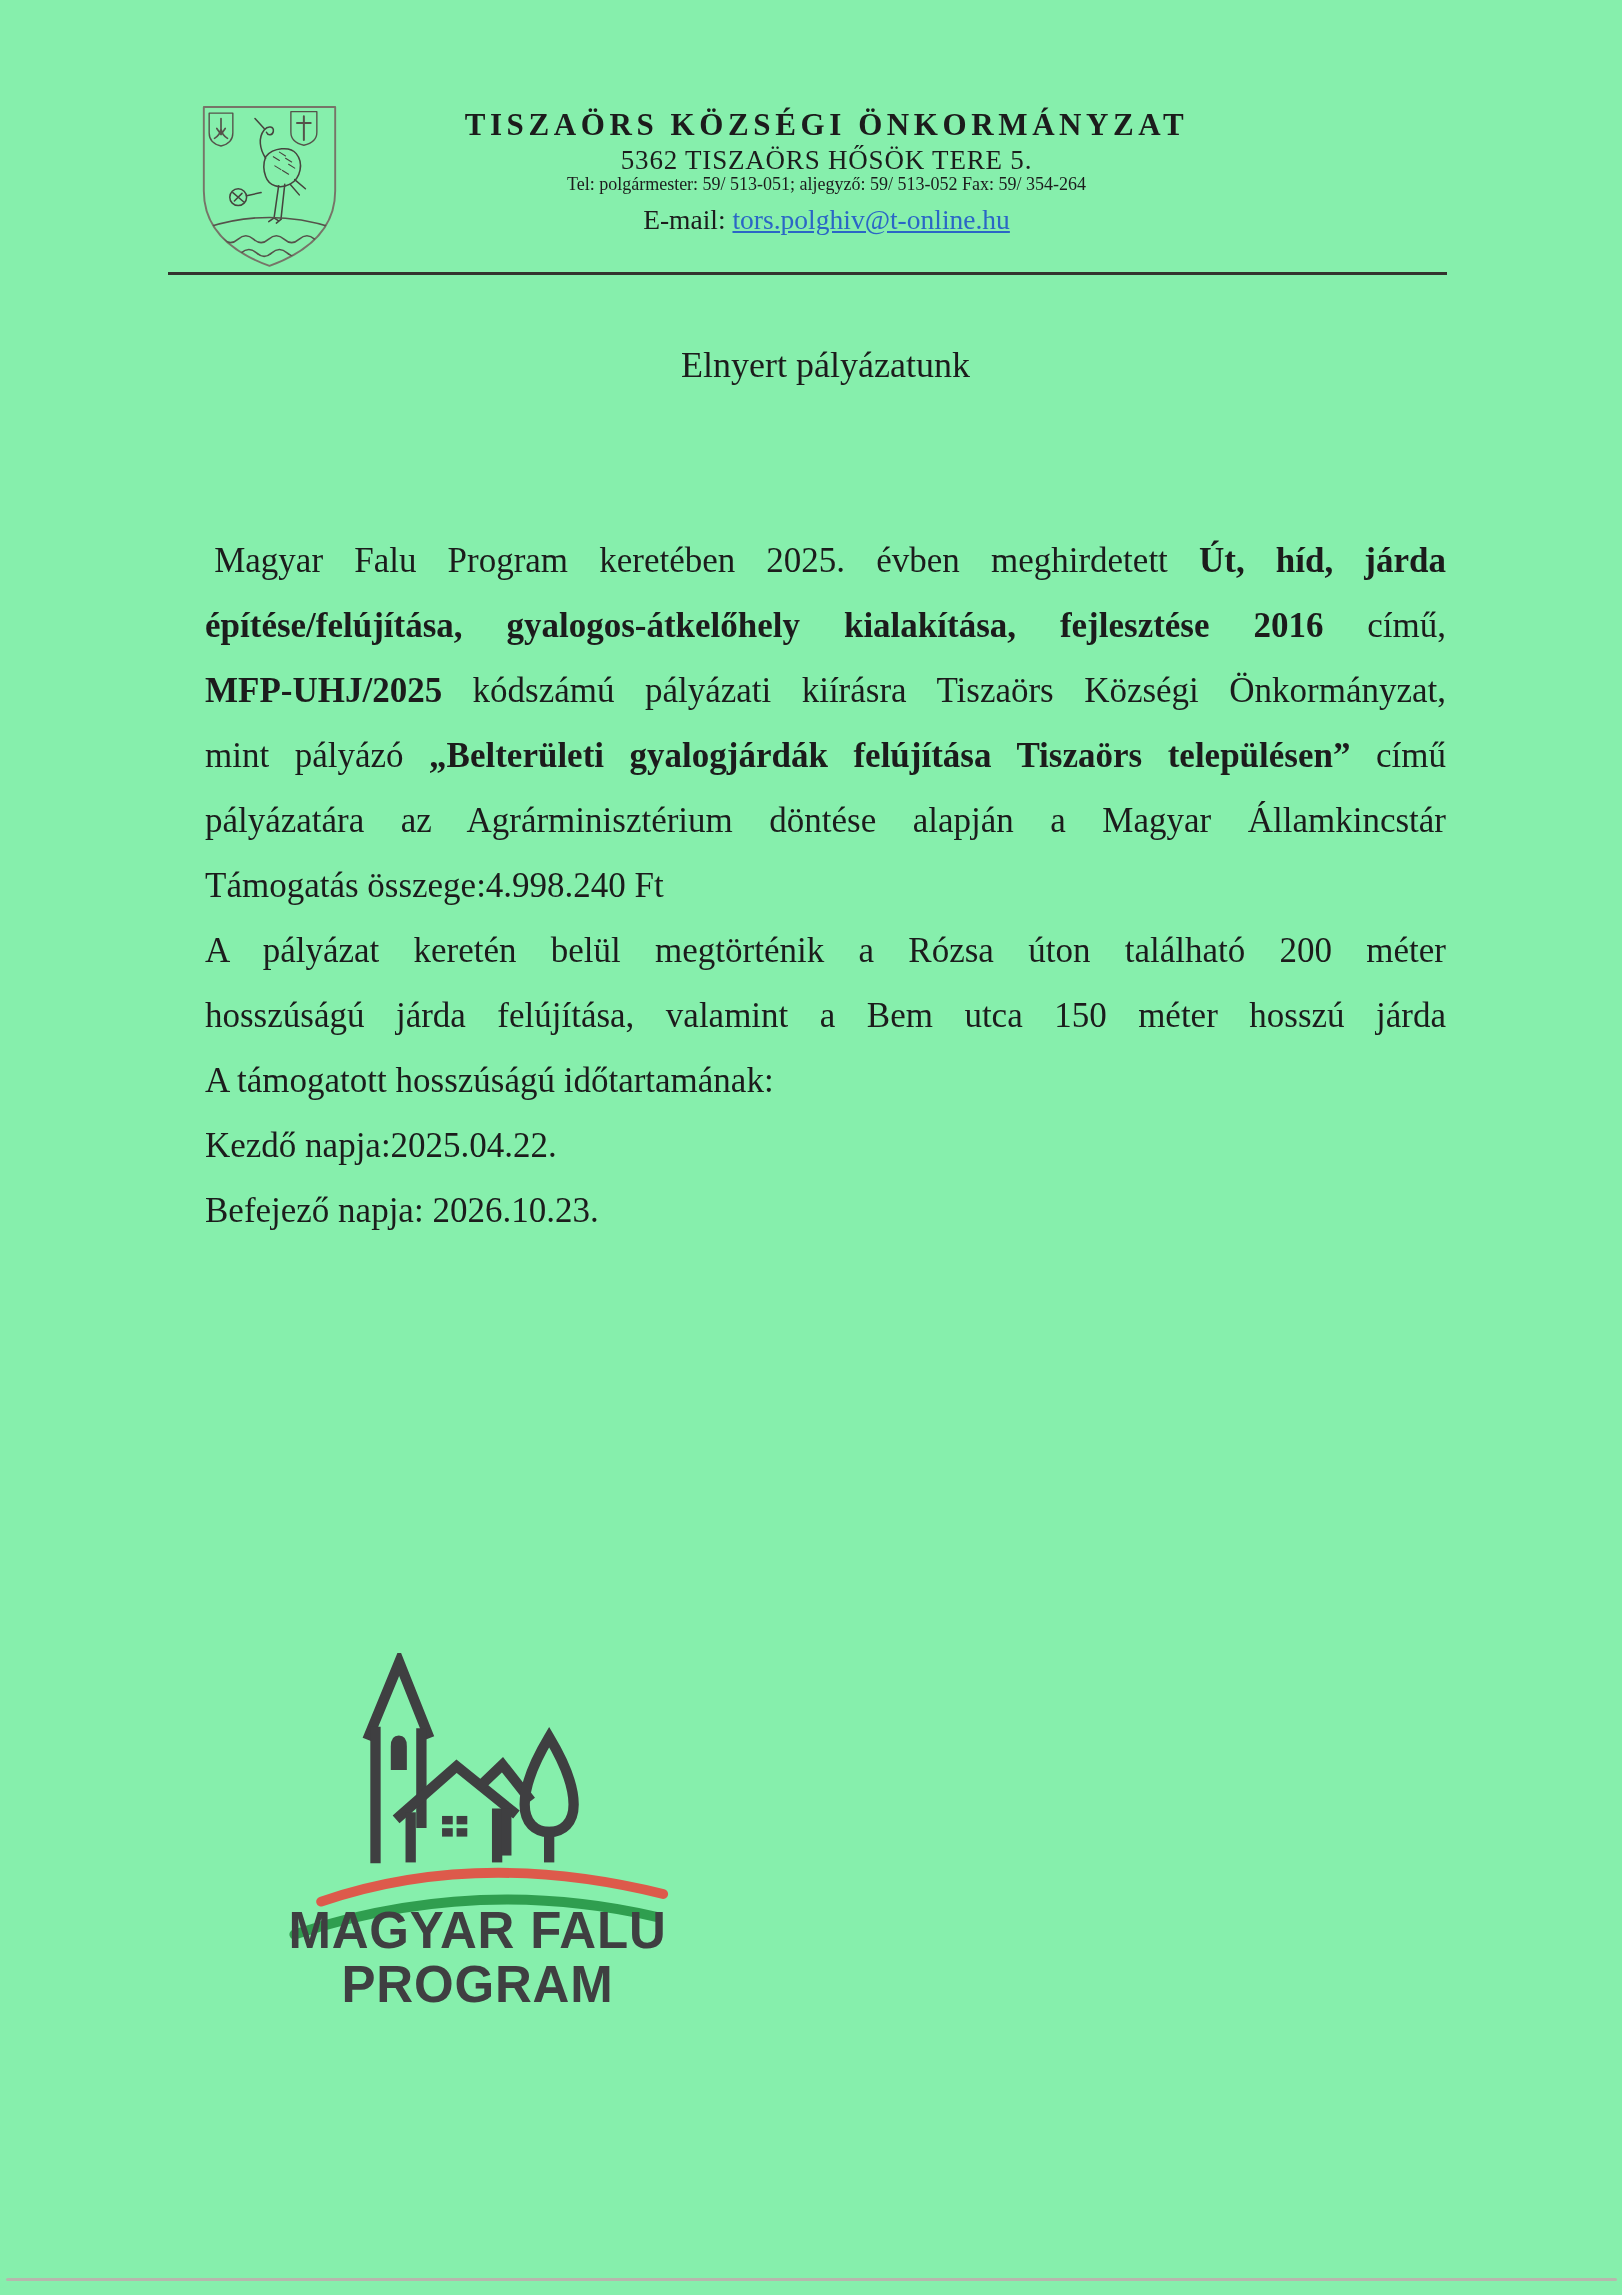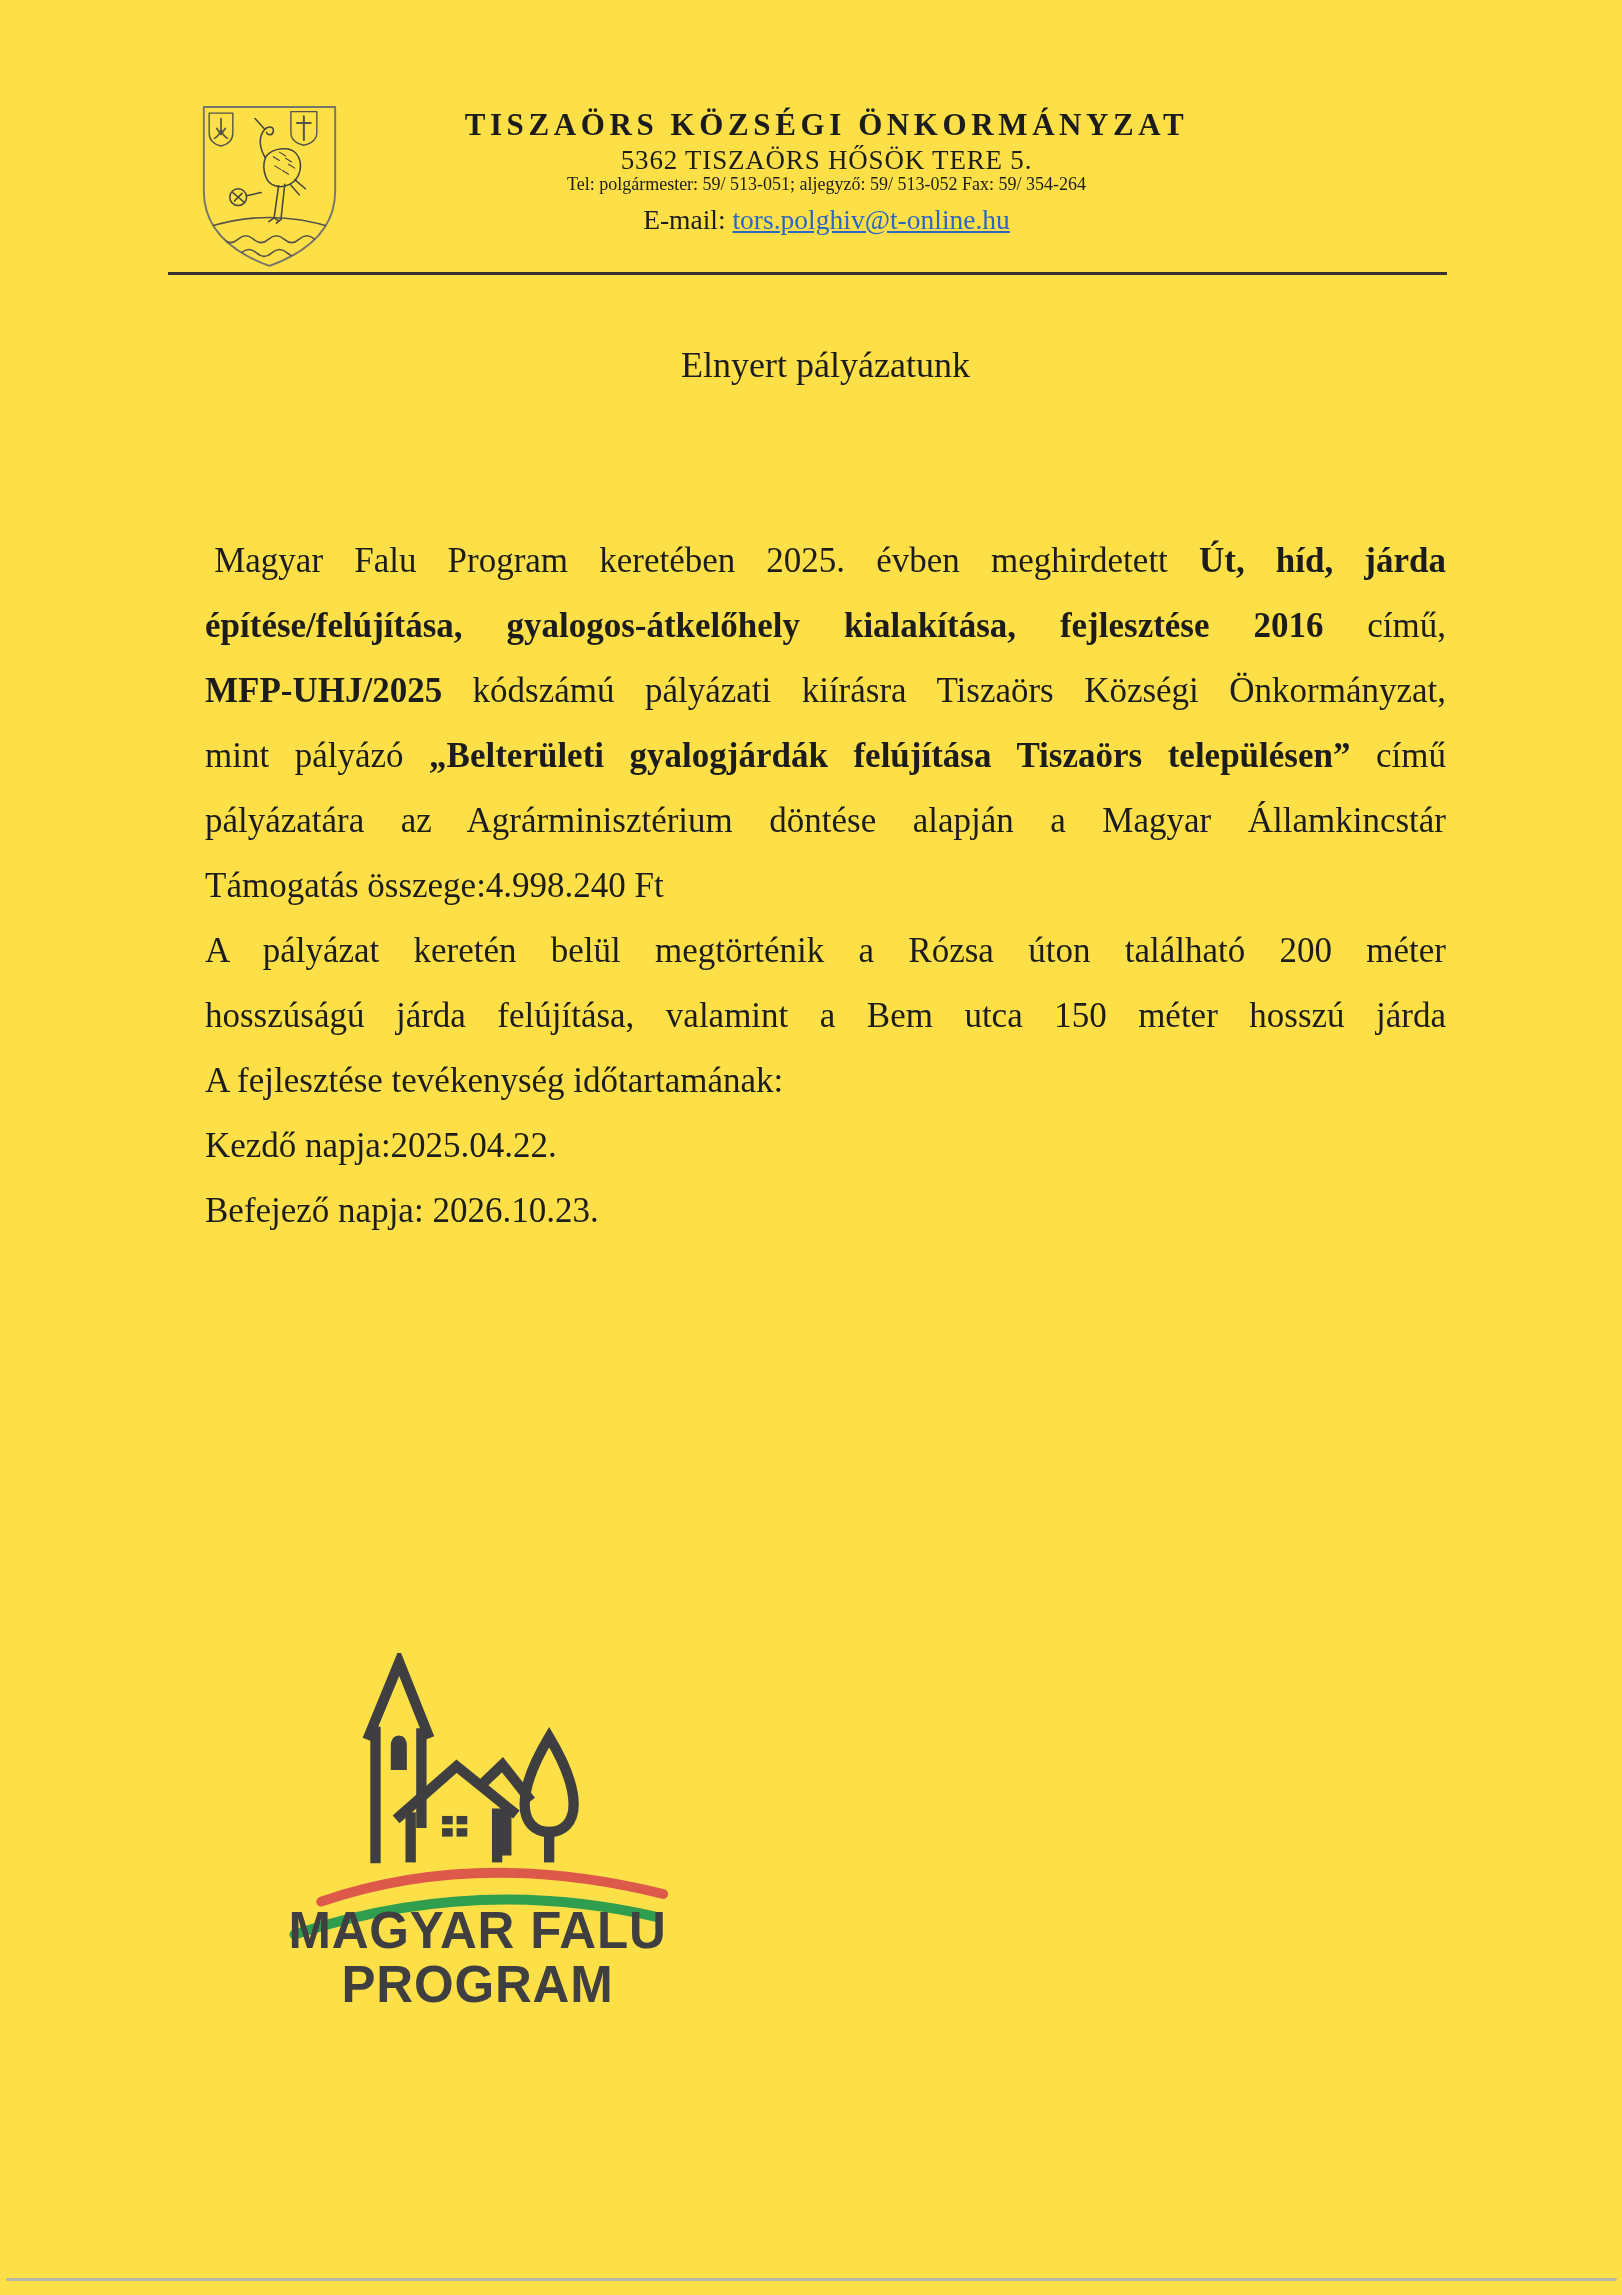--- a/index.html
+++ b/index.html
@@ -1,19 +1,19 @@
 <!DOCTYPE html>
 <html lang="hu" style="--link-color: #2b66c6; --logo-dark: #3f3f41; --logo-red: #dd5a4b; --logo-green: #2f9e4f;font-size:12.2px"><head>
 <meta charset="utf-8">
 <style>
   html,body{margin:0;padding:0;background:#ffffff;}
   .page{
     position:relative;
     width:1623px;height:2295px;
-    background:#fde047;
+    background:#86efac;
     font-family:"Liberation Serif", serif;
     color:#1c1c1c;
     overflow:hidden;
   }
   
   .coa{position:absolute;left:200px;top:103px;width:139px;height:170px;}
   .hdr{position:absolute;left:184px;top:0;width:1285px;text-align:center;}
   .hdr-org{position:absolute;left:0;top:107px;width:100%;font-weight:bold;font-size:31px;letter-spacing:4.6px;}
   .hdr-addr{position:absolute;left:0;top:145px;width:100%;font-size:27px;letter-spacing:0.8px;}
   .hdr-tel{position:absolute;left:0;top:174px;width:100%;font-size:18px;}
@@ -102,21 +102,21 @@
 
   <div class="doc-body">
       <div class="bline just ind"><span>Magyar Falu Program keretében 2025. évben meghirdetett </span><span class="b">Út, híd, járda</span></div>
       <div class="bline just"><span class="b">építése/felújítása, gyalogos-átkelőhely kialakítása, fejlesztése 2016</span><span> című,</span></div>
       <div class="bline just"><span class="b">MFP-UHJ/2025</span><span> kódszámú pályázati kiírásra Tiszaörs Községi Önkormányzat,</span></div>
       <div class="bline just"><span>mint pályázó </span><span class="b">„Belterületi gyalogjárdák felújítása Tiszaörs településen”</span><span> című</span></div>
       <div class="bline just"><span>pályázatára az Agrárminisztérium döntése alapján a Magyar Államkincstár</span></div>
       <div class="bline"><span>Támogatás összege:4.998.240 Ft</span></div>
       <div class="bline just"><span>A pályázat keretén belül megtörténik a Rózsa úton található 200 méter</span></div>
       <div class="bline just"><span>hosszúságú járda felújítása, valamint a Bem utca 150 méter hosszú járda</span></div>
-      <div class="bline"><span>A fejlesztése tevékenység időtartamának:</span></div>
+      <div class="bline"><span>A támogatott hosszúságú időtartamának:</span></div>
       <div class="bline"><span>Kezdő napja:2025.04.22.</span></div>
       <div class="bline"><span>Befejező napja: 2026.10.23.</span></div>
     </div>
 
   <div class="logo">
     <svg width="406" height="306" viewBox="0 0 530 400" fill="none">
 
       <g class="stroke-dark" stroke-width="13.5" stroke-linecap="square" stroke-linejoin="miter">
         <path d="M123,107 L162,12 L199,105"></path>
         <path d="M131,103 V268"></path>

